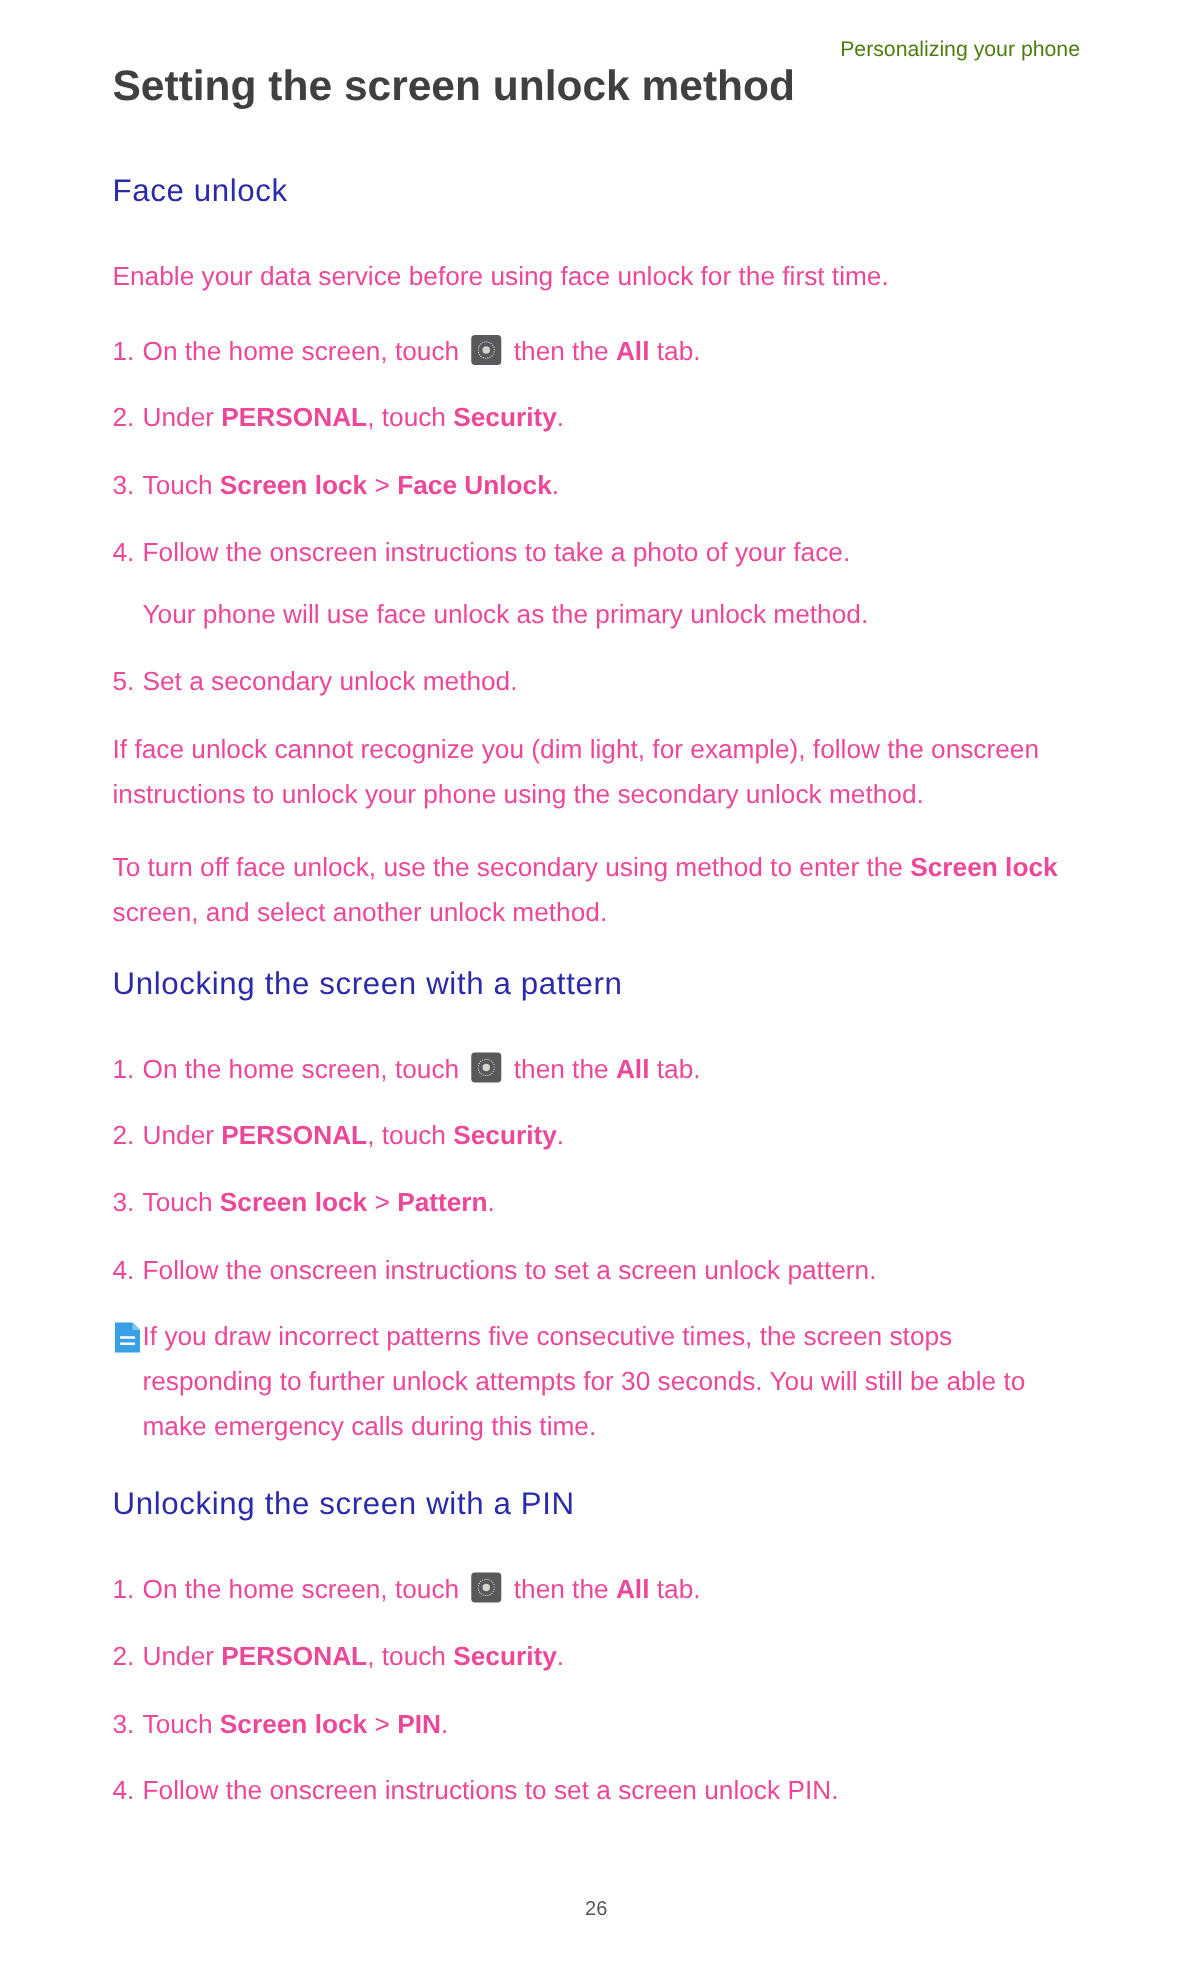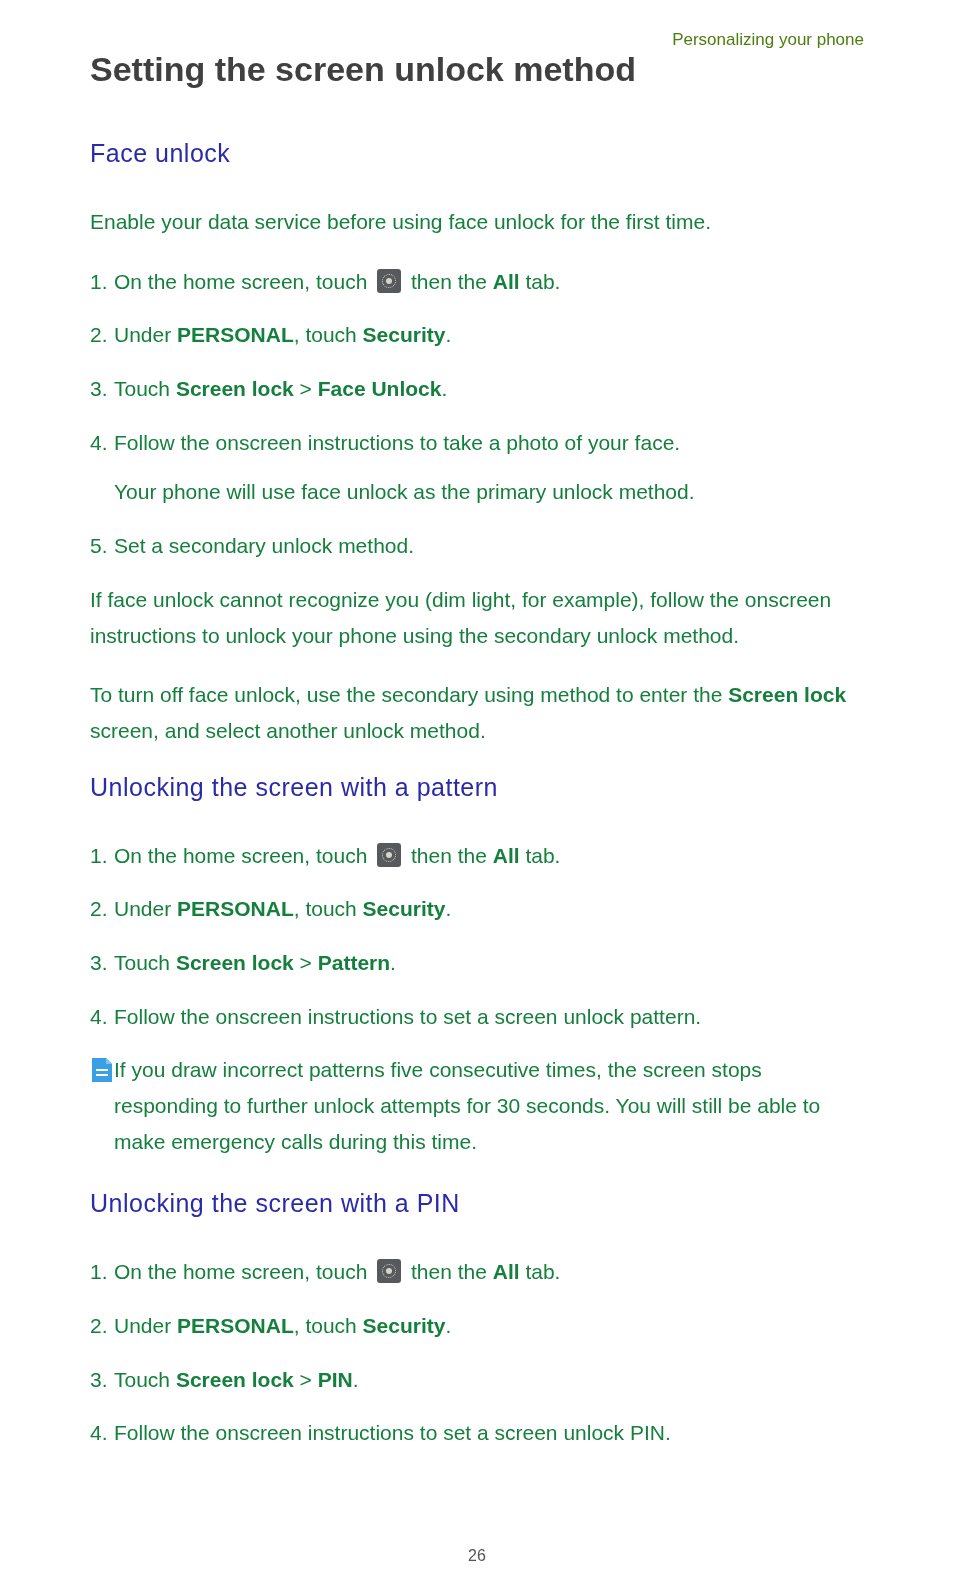--- a/index.html
+++ b/index.html
@@ -30,21 +30,21 @@
   h2.subhead {
     color: #2b2aa8;
     font-size: 25px;
     font-weight: normal;
     margin: 0 0 36px 0;
     letter-spacing: 0.5px;
   }
   .body-text {
     font-size: 21px;
     line-height: 1.7;
-    color: #15803d;
+    color: #ec4899;
   }
   p.para {
     margin: 0 0 24px 0;
   }
   ol.steps {
     list-style: none;
     padding: 0;
     margin: 16px 0 10px 0;
     counter-reset: step;
   }
@@ -105,21 +105,21 @@
     position: relative;
     margin-top: 4px;
   }
   .note-icon svg { display: block; }
   .note-text {
     flex: 1;
     margin: 0;
   }
   .page-number {
     position: absolute;
-    bottom: 12px;
+    bottom: 40px;
     left: 0; right: 0;
     text-align: center;
     font-size: 16px;
     color: #555555;
   }
   .section-gap { margin-bottom: 38px; }
 </style>
 </head>
 <body>
 

